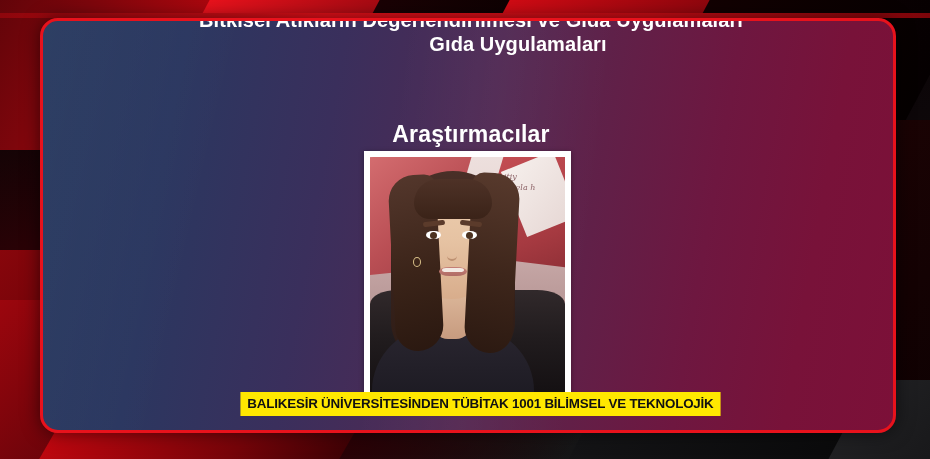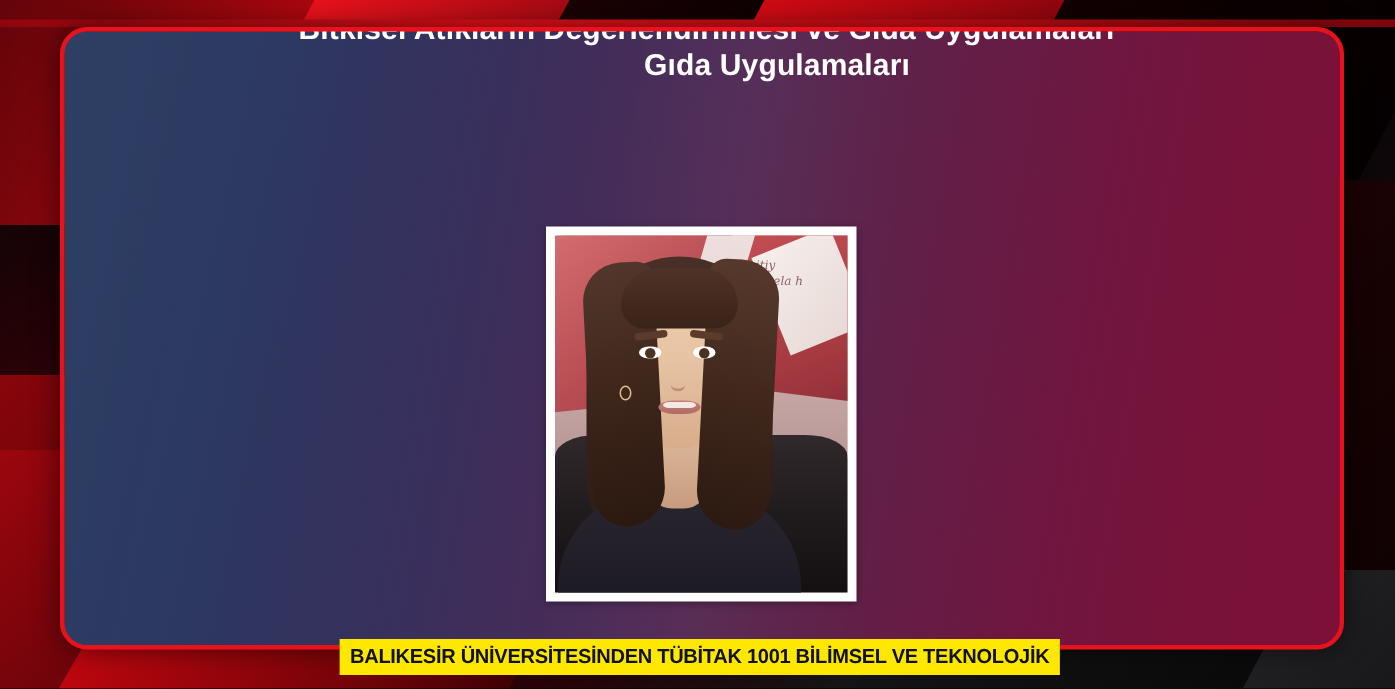--- a/index.html
+++ b/index.html
@@ -383,26 +383,25 @@
     position: absolute;
     left: 43px; top: 100px;
     width: 6px; height: 8px;
     border: 1.5px solid #d9c089;
     border-radius: 50%;
   }
 
   
   #caption {
     position: absolute;
-    left: 224px;
+    left: 238px;
     top: 392px;
     width: 464px;
     z-index: 6;
     text-align: center;
-    margin-top: 34px;
   }
   .cap-line {
     display: inline-block;
     background: #ffe800;
     color: #111111;
     font-family: "Liberation Sans", sans-serif;
     font-weight: 700;
     font-size: 13.5px;
     letter-spacing: -0.2px;
     line-height: 21px;
@@ -436,20 +435,21 @@
     <div class="wedge-r3"></div>
   </div>
 
   <div id="card">
     <div class="sheen"></div>
 
     <div class="card-title-cut">Bitkisel Atıkların Değerlendirilmesi ve Gıda Uygulamaları</div>
 
     <div class="card-title-2">Gıda Uygulamaları</div>
 
+    <div class="section-heading">Araştırmacılar</div>
 
     <div id="photo-frame">
       <div id="photo">
         <div class="ph-backdrop"></div>
         <div class="ph-poster-red-1"></div>
         <div class="ph-poster-red-2"></div>
         <div class="ph-poster-red-3"></div>
         <div class="ph-poster-white"></div>
         <div class="ph-script">itiy<br>ewela h<br>su<br>le</div>
         <div class="ph-chair"></div>

